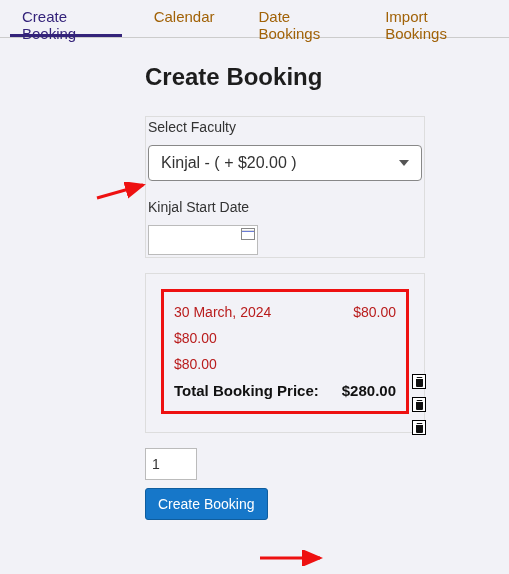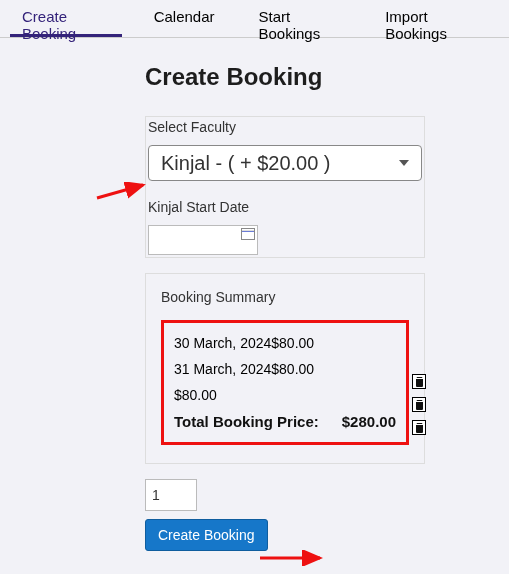--- a/index.html
+++ b/index.html
@@ -16,21 +16,21 @@
   }
   .tabs {
     display: flex;
     border-bottom: 1px solid #ccc;
     height: 38px;
     padding-left: 10px;
   }
   .tab {
     padding: 8px 12px 10px 12px;
     font-size: 15px;
-    color: #000000;
+    color: #a16207;
     cursor: pointer;
     margin-right: 20px;
   }
   .tab.active {
     color: #34237a;
     font-weight: 500;
     border-bottom: 3px solid #34237a;
   }
   .content {
     width: 280px;
@@ -59,21 +59,21 @@
     border-radius: 4px;
     background: #fff;
     height: 36px;
     display: flex;
     align-items: center;
     justify-content: space-between;
     padding: 0 12px;
     cursor: pointer;
     margin-bottom: 18px;
   }
-  .select span { font-size: 20px; color: #333; }
+  .select span { font-size: 16px; color: #333; }
   .chev {
     width: 0; height: 0;
     border-left: 5px solid transparent;
     border-right: 5px solid transparent;
     border-top: 6px solid #555;
   }
   .date-input {
     border: 1px solid #bbb;
     background: #fff;
     width: 110px;
@@ -94,22 +94,23 @@
     font-size: 14px;
     color: #333;
     margin-bottom: 15px;
   }
   .summary-box {
     border: 3px solid #e11;
     padding: 12px 10px;
   }
   .line {
     display: flex;
-    font-size: 14px;
-    color: #000000;
+    justify-content: space-between;
+    font-size: 14px;
+    color: #b91c1c;
     margin-bottom: 10px;
   }
   .line:last-child { margin-bottom: 0; }
   .total-line {
     display: flex;
     justify-content: space-between;
     font-size: 15px;
     font-weight: 700;
     color: #111;
     margin-top: 2px;
@@ -164,21 +165,21 @@
     left: 254px; top: 550px;
     pointer-events: none;
   }
 </style>
 </head>
 <body>
 
 <div class="tabs">
   <div class="tab active">Create Booking</div>
   <div class="tab">Calendar</div>
-  <div class="tab">Start Bookings</div>
+  <div class="tab">Date Bookings</div>
   <div class="tab">Import Bookings</div>
 </div>
 
 <div class="content">
   <h1 class="page-title">Create Booking</h1>
 
   
   <div class="panel">
     <div class="field-label">Select Faculty</div>
     <div class="select">
@@ -186,28 +187,26 @@
       <span class="chev"></span>
     </div>
     <div class="field-label">Kinjal Start Date</div>
     <div class="date-input">
       <span class="cal-icon"></span>
     </div>
   </div>
 
   
   <div class="panel" style="padding:15px 15px 18px 15px;">
-    <div class="summary-title">Booking Summary</div>
     <div class="summary-box">
       <div class="line">
         <span>30 March, 2024</span>
         <span>$80.00</span>
       </div>
       <div class="line">
-        <span>31 March, 2024</span>
         <span>$80.00</span>
       </div>
       <div class="line">
         <span>$80.00</span>
       </div>
       <div class="total-line">
         <span>Total Booking Price:</span>
         <span>$280.00</span>
       </div>
     </div>

